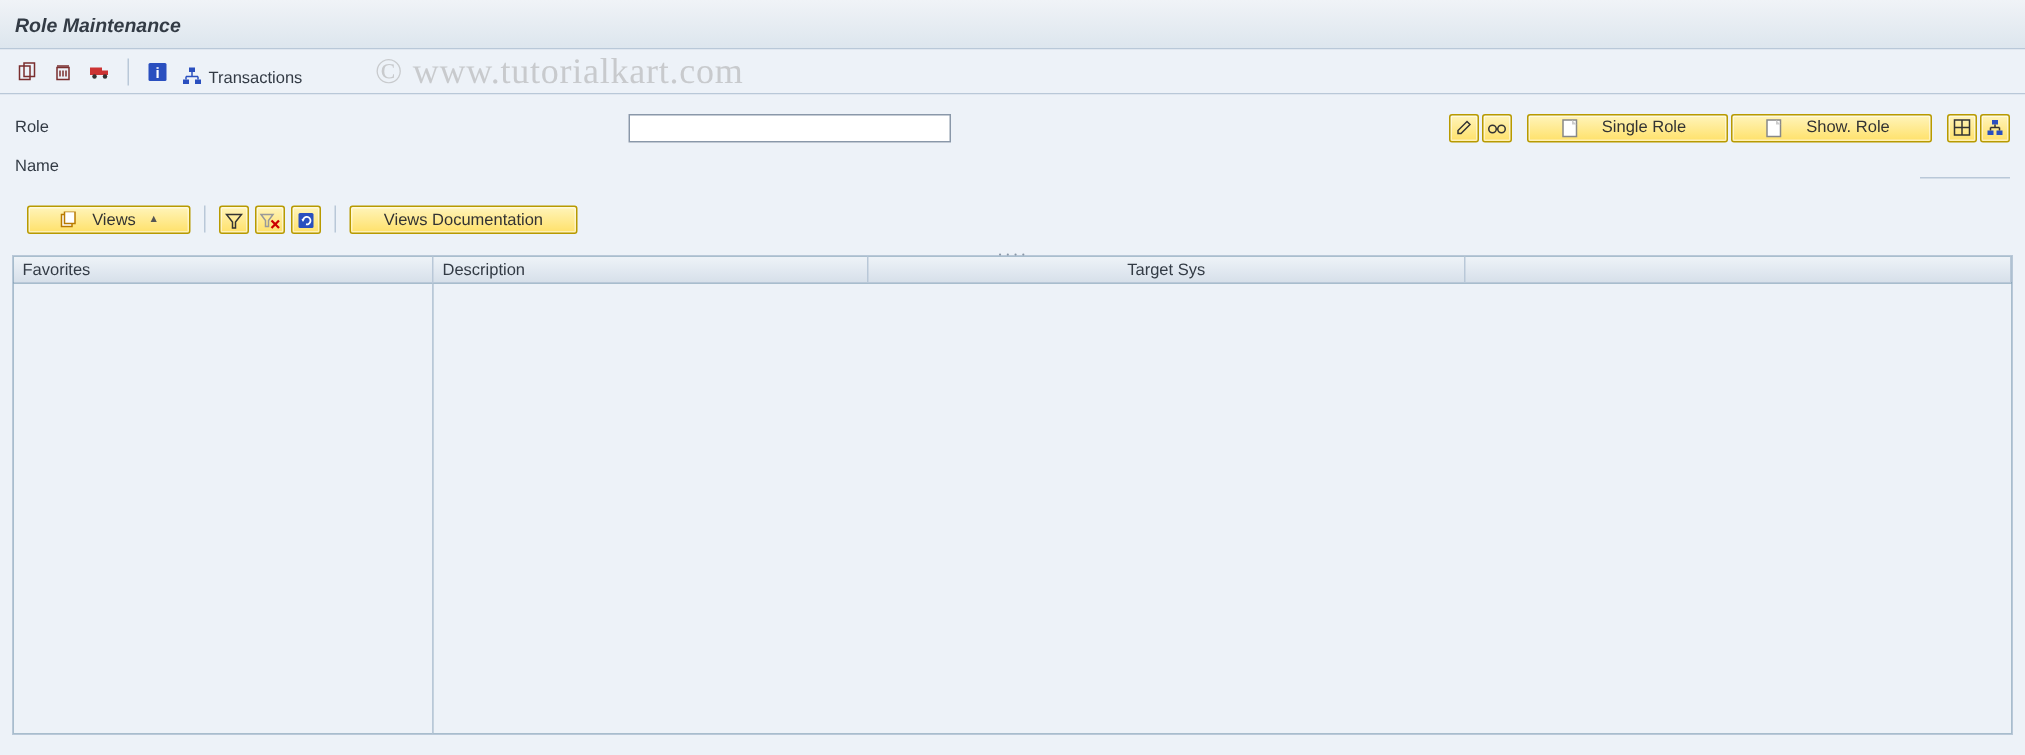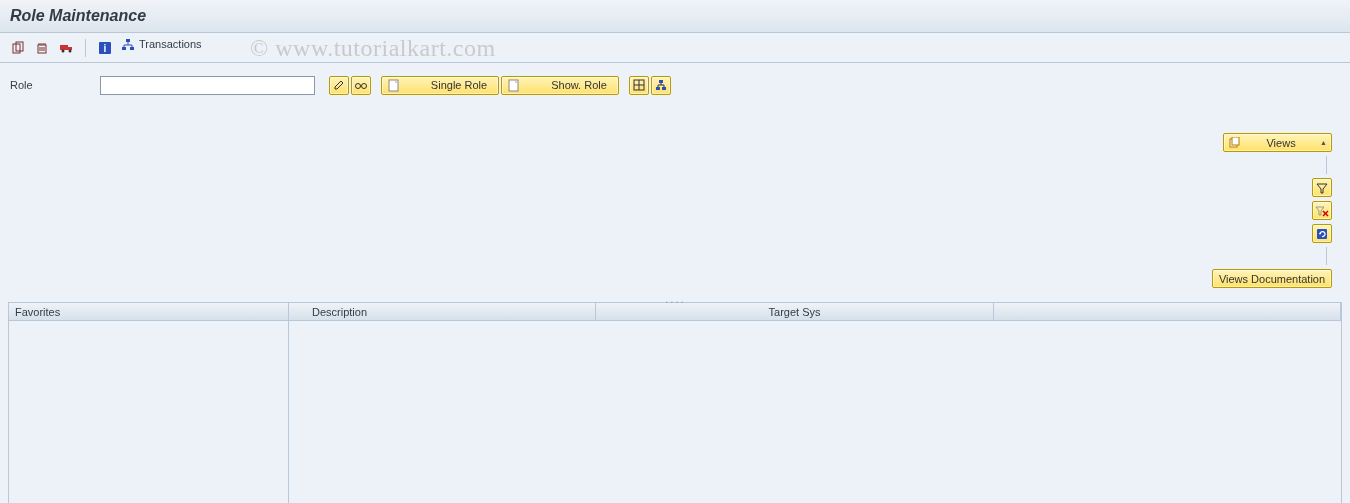--- a/index.html
+++ b/index.html
@@ -15,21 +15,21 @@
   
   .title-bar {
     height: 24px;
     background: linear-gradient(to bottom, #f0f3f7 0%, #dde6ee 100%);
     border-bottom: 1px solid #b9c8d8;
     display: flex;
     align-items: center;
     padding: 16px 10px;
     font-weight: bold;
     font-style: italic;
-    font-size: 16px;
+    font-size: 13px;
     color: #333b45;
   }
 
   
   .app-toolbar {
     height: 30px;
     background: #edf2f8;
     border-bottom: 1px solid #b9c8d8;
     display: flex;
     align-items: center;
@@ -43,37 +43,38 @@
   }
   .icon-btn {
     width: 20px; height: 20px;
     display: flex; align-items: center; justify-content: center;
     border: 1px solid transparent;
     border-radius: 2px;
     cursor: pointer;
   }
   .text-icon-btn {
     height: 20px;
-    display: flex; align-items: flex-start;
+    display: flex; align-items: flex-end;
     gap: 4px;
     padding: 0 5px 0 2px;
     cursor: pointer;
     color: #333b45;
   }
 
   
   .form-area {
     padding: 10px;
     background: #edf2f8;
   }
   .form-row {
     display: flex;
     align-items: center;
     height: 24px;
     margin-bottom: 2px;
+    justify-content: space-between;
   }
   .form-label {
     width: 90px;
     color: #333b45;
   }
   .role-input {
     width: 215px;
     height: 19px;
     border: 1px solid #8a98a9;
     background: #fff;
@@ -102,44 +103,43 @@
     justify-content: center;
     cursor: pointer;
     color: #333;
     font-size: 11px;
     box-shadow: inset 0 0 0 1px rgba(255,255,255,0.5);
   }
   .yellow-icon-btn {
     width: 20px;
   }
   .yellow-btn {
-    padding: 0 4px;
-    gap: 24px;
+    padding: 0 20px;
+    gap: 8px;
   }
   .yellow-btn .btn-text {
     min-width: 70px;
     text-align: center;
   }
   .icon-slot {
     width: 14px; height: 14px;
     display: inline-flex;
     align-items: center;
     justify-content: center;
   }
   .doc-btn .btn-text { min-width: 110px; }
   .views-btn .btn-text { min-width: 30px; }
 
   
   .gallery-toolbar {
     display: flex;
-    align-items: flex-end;
+    align-items: flex-start;
     gap: 4px;
     padding: 0 8px 4px 8px;
-    margin-top: 36px;
-    flex-direction: column;
+    margin-top: 14px;
   }
 
   
   .grid-wrap {
     margin: 0 8px;
     border: 1px solid #b9c8d8;
     height: 320px;
     background: #0c4a6e;
     position: relative;
   }
@@ -160,21 +160,21 @@
     border-bottom: 1px solid #b9c8d8;
   }
   .grid-header-cell {
     border-right: 1px solid #b9c8d8;
     padding: 2px 6px;
     color: #333b45;
     display: flex;
     align-items: center;
   }
   .col-fav { width: 280px; }
-  .col-desc { width: 290px; margin-left: 17px; }
+  .col-desc { width: 290px; }
   .col-tgt { width: 398px; justify-content: center; }
   .col-blank { flex: 1; }
   .grid-body {
     display: flex;
     height: calc(100% - 18px);
   }
   .grid-body-col {
     border-right: 1px solid #b9c8d8;
     height: 100%;
     background: #edf2f8;
@@ -314,20 +314,24 @@
               <rect x="1" y="8" width="4" height="3" fill="#2a4fbf"></rect>
               <rect x="7" y="8" width="4" height="3" fill="#2a4fbf"></rect>
               <line x1="6" y1="4" x2="6" y2="6" stroke="#333"></line>
               <line x1="3" y1="6" x2="9" y2="6" stroke="#333"></line>
               <line x1="3" y1="6" x2="3" y2="8" stroke="#333"></line>
               <line x1="9" y1="6" x2="9" y2="8" stroke="#333"></line>
             </svg>
         </span>
       </div>
     </div>
+  </div>
+  <div class="form-row">
+    <span class="form-label">Name</span>
+    <span class="name-value"></span>
   </div>
 
   <div class="gallery-toolbar">
     <div class="yellow-btn views-btn">
       <span class="icon-slot">
         <svg width="12" height="12">
             <rect x="1" y="2" width="7" height="8" fill="#fff" stroke="#b87a00"></rect>
             <rect x="3" y="0" width="7" height="8" fill="#fff" stroke="#b87a00"></rect>
           </svg>
       </span>

